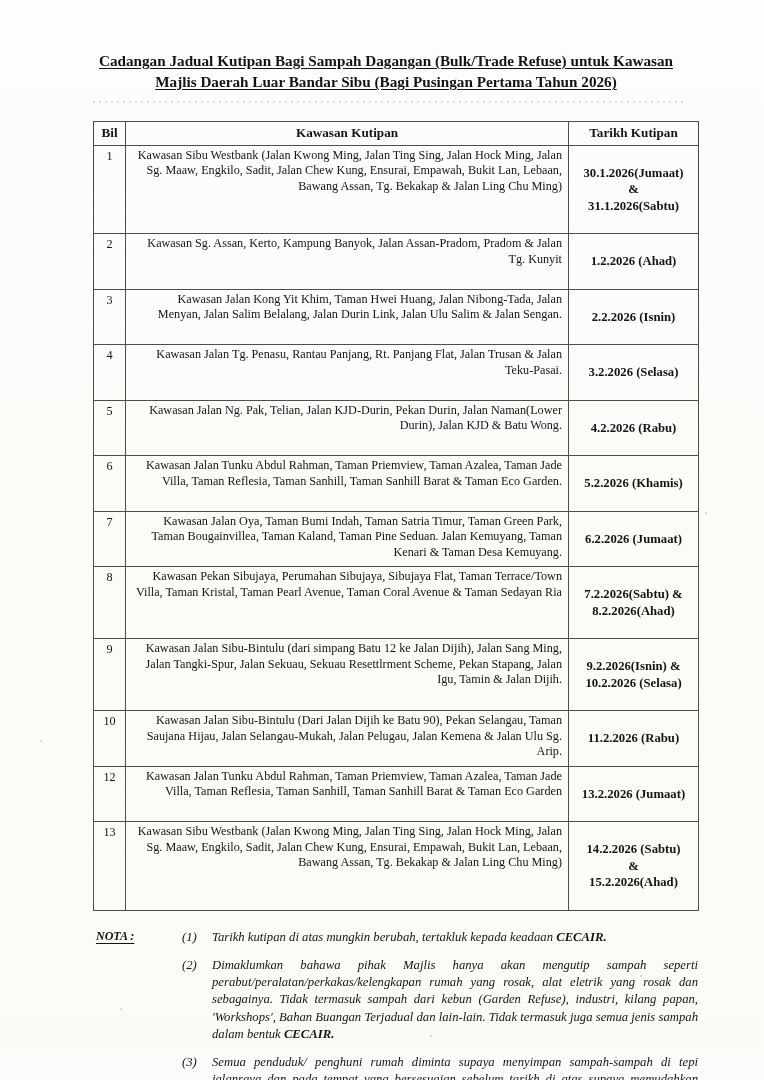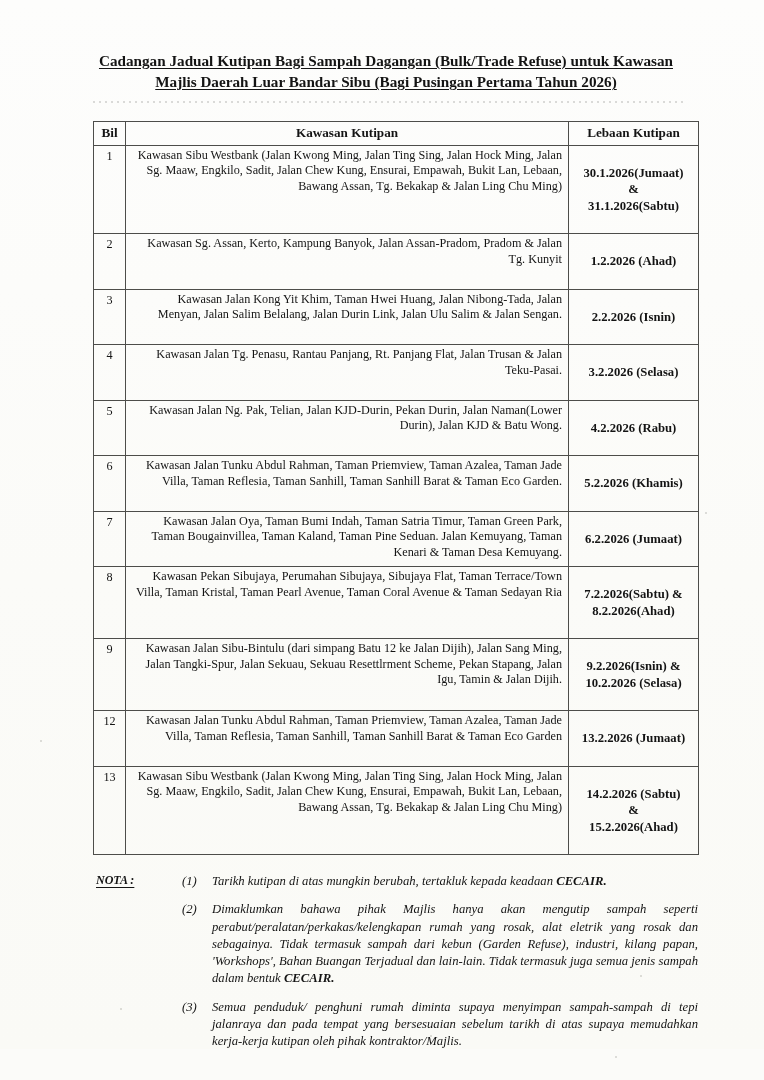--- a/index.html
+++ b/index.html
@@ -122,21 +122,21 @@
     <div class="t-line">Majlis Daerah Luar Bandar Sibu (Bagi Pusingan Pertama Tahun 2026)</div>
   </div>
 
   <div class="scan-dots"></div>
 
   <table class="sched">
     <thead>
       <tr>
         <th style="width:27px">Bil</th>
         <th style="width:438px">Kawasan Kutipan</th>
-        <th style="width:125px">Lebaan Kutipan</th>
+        <th style="width:125px">Tarikh Kutipan</th>
       </tr>
     </thead>
     <tbody>
         <tr>
       <td class="c-bil">1</td>
       <td class="c-kaw">Kawasan Sibu Westbank (Jalan Kwong Ming, Jalan Ting Sing, Jalan Hock Ming, Jalan Sg. Maaw, Engkilo, Sadit, Jalan Chew Kung, Ensurai, Empawah, Bukit Lan, Lebaan, Bawang Assan, Tg. Bekakap &amp; Jalan Ling Chu Ming)</td>
       <td class="c-tar">30.1.2026(Jumaat)
 &amp;
 31.1.2026(Sabtu)</td>
     </tr>
@@ -174,20 +174,25 @@
       <td class="c-bil">8</td>
       <td class="c-kaw">Kawasan Pekan Sibujaya, Perumahan Sibujaya, Sibujaya Flat, Taman Terrace/Town Villa, Taman Kristal, Taman Pearl Avenue, Taman Coral Avenue &amp; Taman Sedayan Ria</td>
       <td class="c-tar">7.2.2026(Sabtu) &amp;
 8.2.2026(Ahad)</td>
     </tr>
         <tr>
       <td class="c-bil">9</td>
       <td class="c-kaw">Kawasan Jalan Sibu-Bintulu (dari simpang Batu 12 ke Jalan Dijih), Jalan Sang Ming, Jalan Tangki-Spur, Jalan Sekuau, Sekuau Resettlrment Scheme, Pekan Stapang, Jalan Igu, Tamin &amp; Jalan Dijih.</td>
       <td class="c-tar">9.2.2026(Isnin) &amp;
 10.2.2026 (Selasa)</td>
+    </tr>
+        <tr>
+      <td class="c-bil">10</td>
+      <td class="c-kaw">Kawasan Jalan Sibu-Bintulu (Dari Jalan Dijih ke Batu 90), Pekan Selangau, Taman Saujana Hijau, Jalan Selangau-Mukah, Jalan Pelugau, Jalan Kemena &amp; Jalan Ulu Sg. Arip.</td>
+      <td class="c-tar">11.2.2026 (Rabu)</td>
     </tr>
         <tr>
       <td class="c-bil">12</td>
       <td class="c-kaw">Kawasan Jalan Tunku Abdul Rahman, Taman Priemview, Taman Azalea, Taman Jade Villa, Taman Reflesia, Taman Sanhill, Taman Sanhill Barat &amp; Taman Eco Garden</td>
       <td class="c-tar">13.2.2026  (Jumaat)</td>
     </tr>
         <tr>
       <td class="c-bil">13</td>
       <td class="c-kaw">Kawasan Sibu Westbank (Jalan Kwong Ming, Jalan Ting Sing, Jalan Hock Ming, Jalan Sg. Maaw, Engkilo, Sadit, Jalan Chew Kung, Ensurai, Empawah, Bukit Lan, Lebaan, Bawang Assan, Tg. Bekakap &amp; Jalan Ling Chu Ming)</td>
       <td class="c-tar">14.2.2026 (Sabtu)

